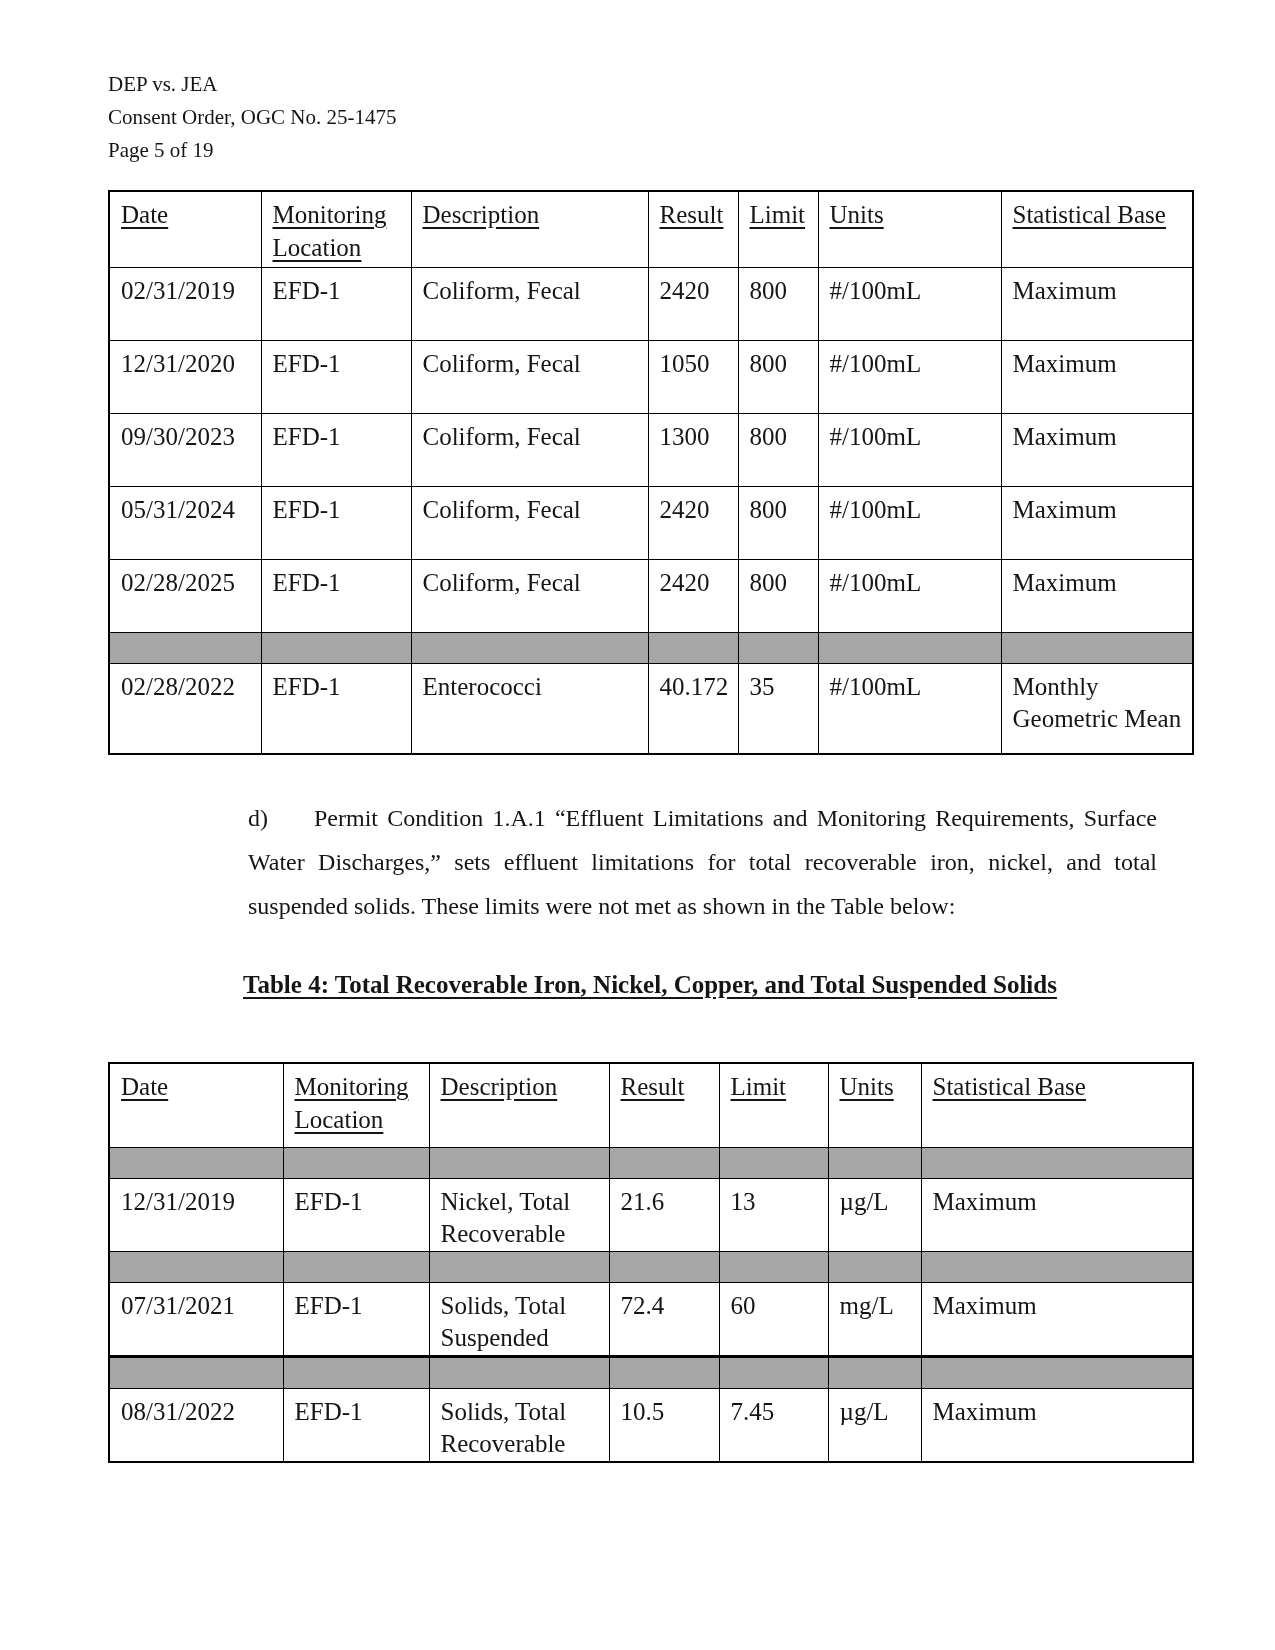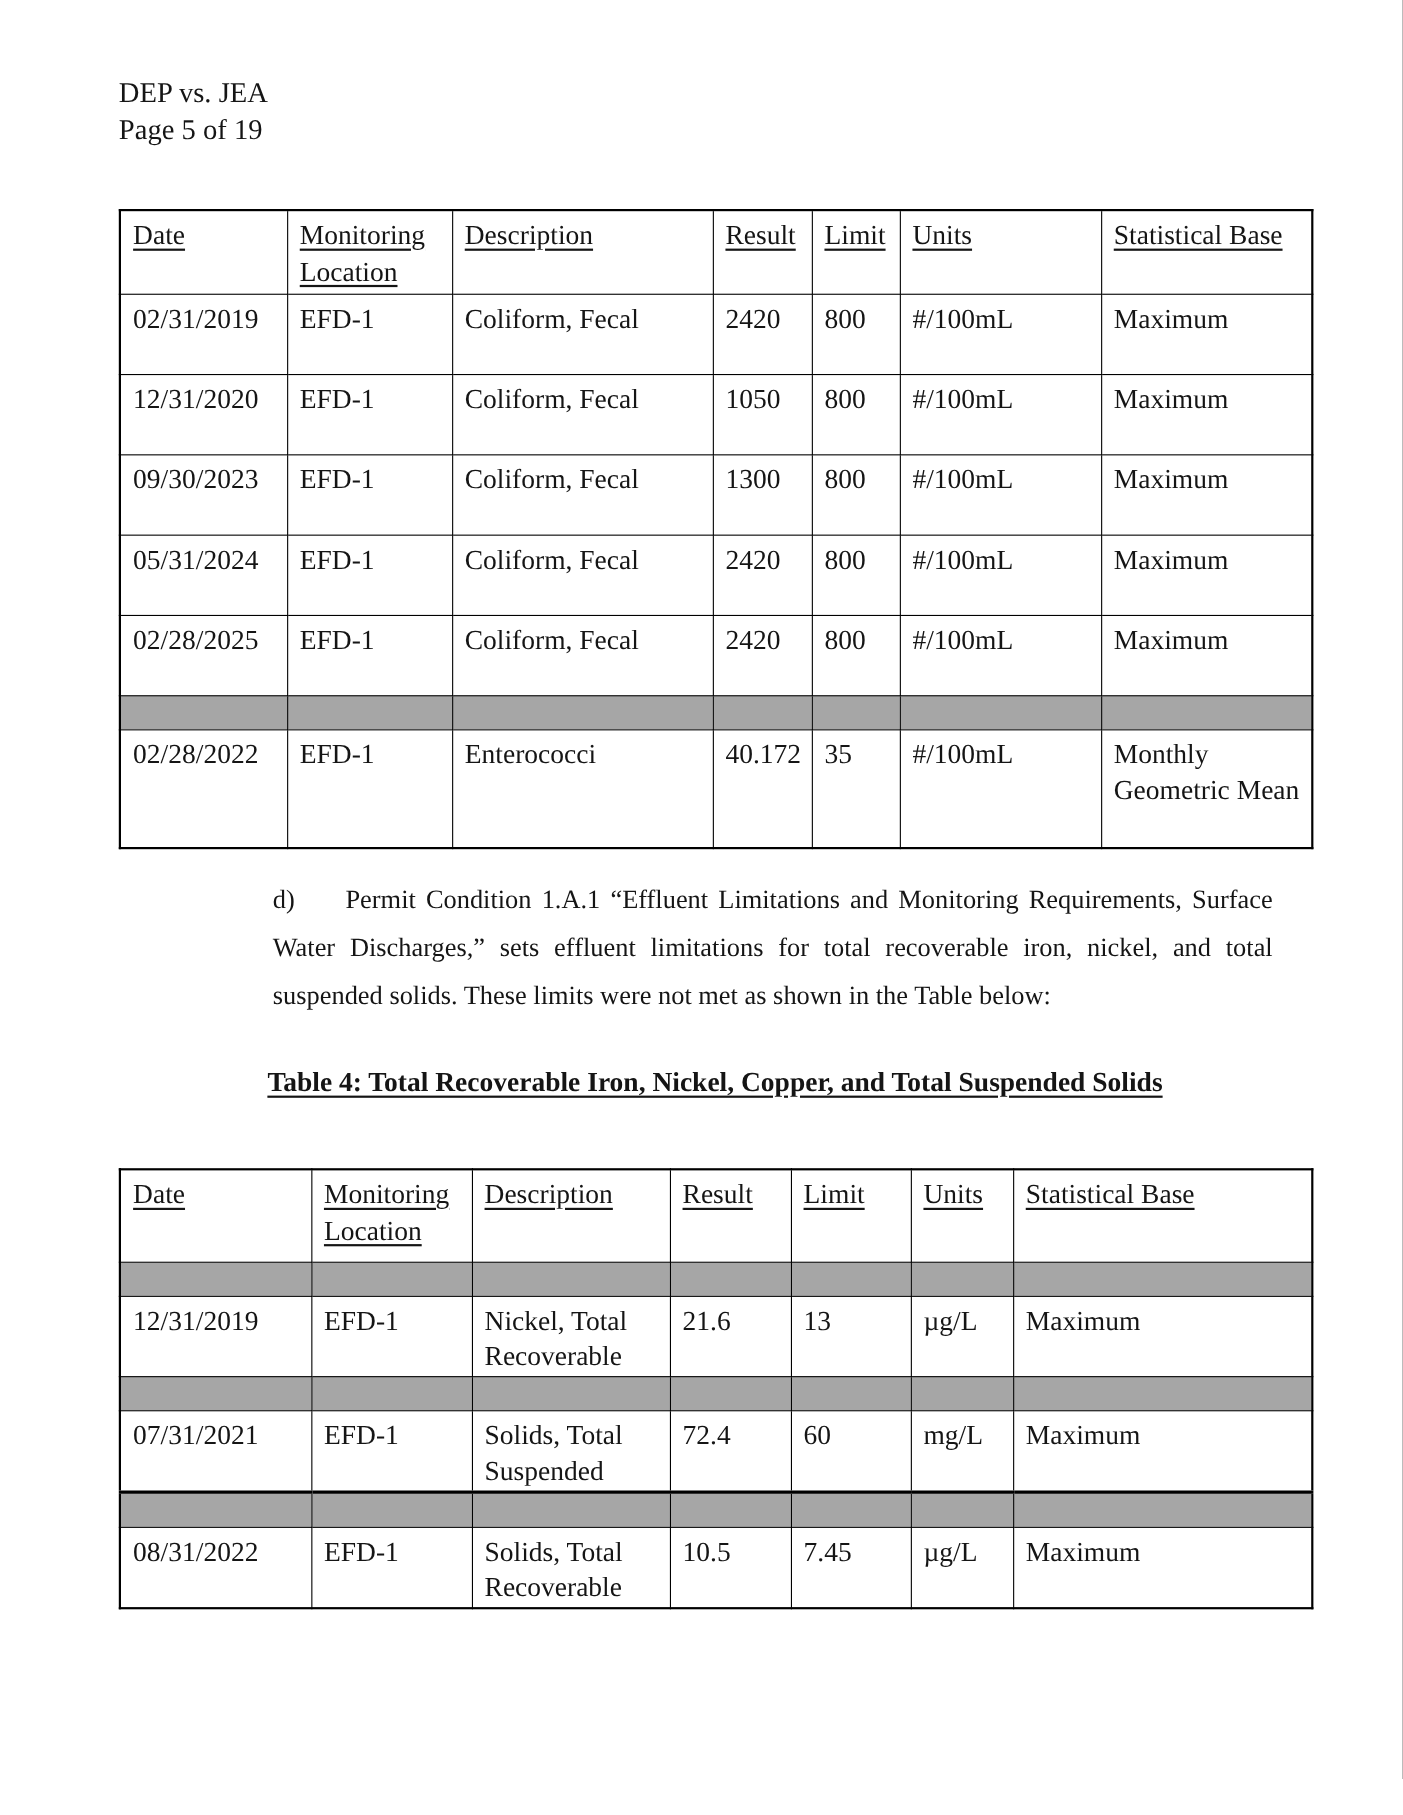--- a/index.html
+++ b/index.html
@@ -13,21 +13,21 @@
     position:relative;
     width:1275px;height:1650px;
     background:var(--paper);
     margin:0 auto;
     font-family:"Liberation Serif","DejaVu Serif",serif;
     color:var(--ink);
     overflow:hidden;
   }
   .doc-header{
     position:absolute;left:108px;top:68px;
-    font-size:26px;line-height:33px;
+    font-size:21px;line-height:33px;
   }
   table.dt{
     border-collapse:collapse;
     table-layout:fixed;
     position:absolute;
     left:108px;
     width:1084px;
     font-size:25px;
     line-height:1.3;
   }
@@ -76,20 +76,21 @@
     text-underline-offset:4px;
   }
 </style>
 </head>
 <body>
 
 <div class="page">
 
   <div class="doc-header">
     <div>DEP vs. JEA</div>
+    <div>Consent Order, OGC No. 25-1475</div>
     <div>Page 5 of 19</div>
   </div>
 
   <table class="dt" id="table1">
     <colgroup>
       <col style="width:152px">
         <col style="width:150px">
         <col style="width:237px">
       <col style="width:90px">
         <col style="width:80px">
@@ -153,21 +154,21 @@
     </tr>
     <tr class="sep">
       <td></td>
           <td></td>
       <td></td>
           <td></td>
       <td></td>
           <td></td>
       <td></td>
     </tr>
-    <tr style="height:108px">
+    <tr style="height:91px">
       <td>02/28/2022</td>
       <td>EFD-1</td>
       <td>Enterococci</td>
       <td>40.172</td>
       <td>35</td>
       <td>#/100mL</td>
       <td>Monthly Geometric Mean</td>
     </tr>
   </tbody>
     </table>

